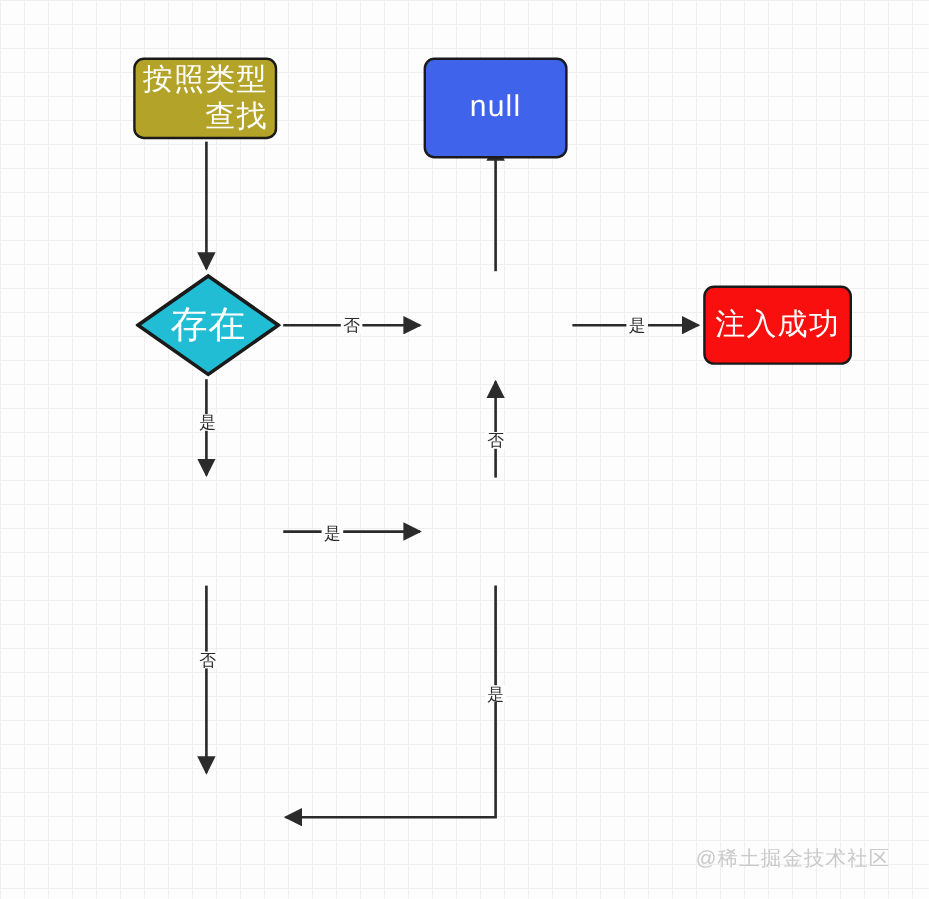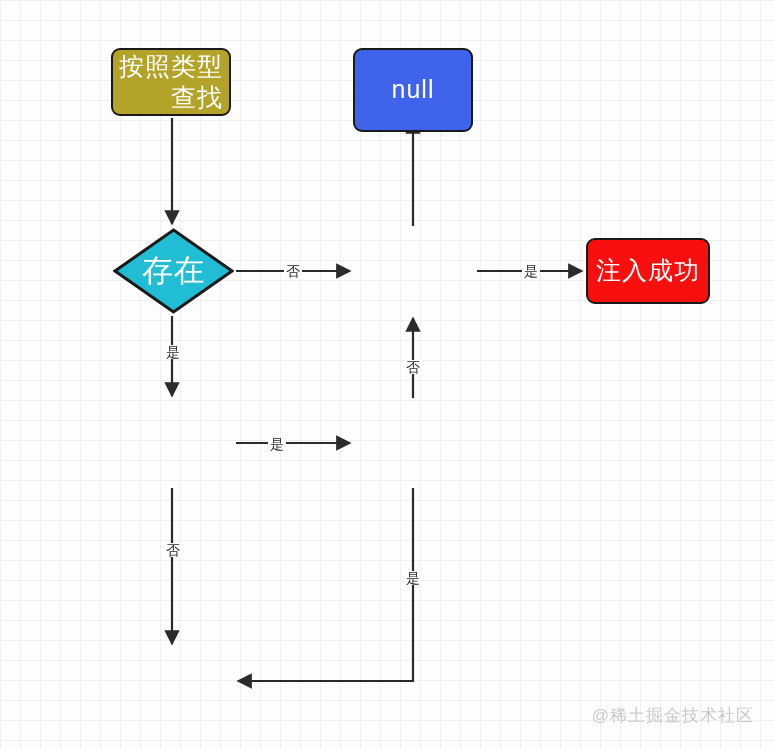--- a/index.html
+++ b/index.html
@@ -81,21 +81,21 @@
     font-size: 14px;
     color: #2b2b2b;
     background: #fdfdfd;
     padding: 0 2px;
     line-height: 1;
     transform: translate(-50%, -50%);
     white-space: nowrap;
   }
   .watermark {
     position: absolute;
-    right: 20px;
+    right: 32px;
     bottom: 22px;
     font-size: 17px;
     color: #c9c9c9;
     letter-spacing: 1px;
     white-space: nowrap;
   }
 </style>
 </head>
 <body>
 

